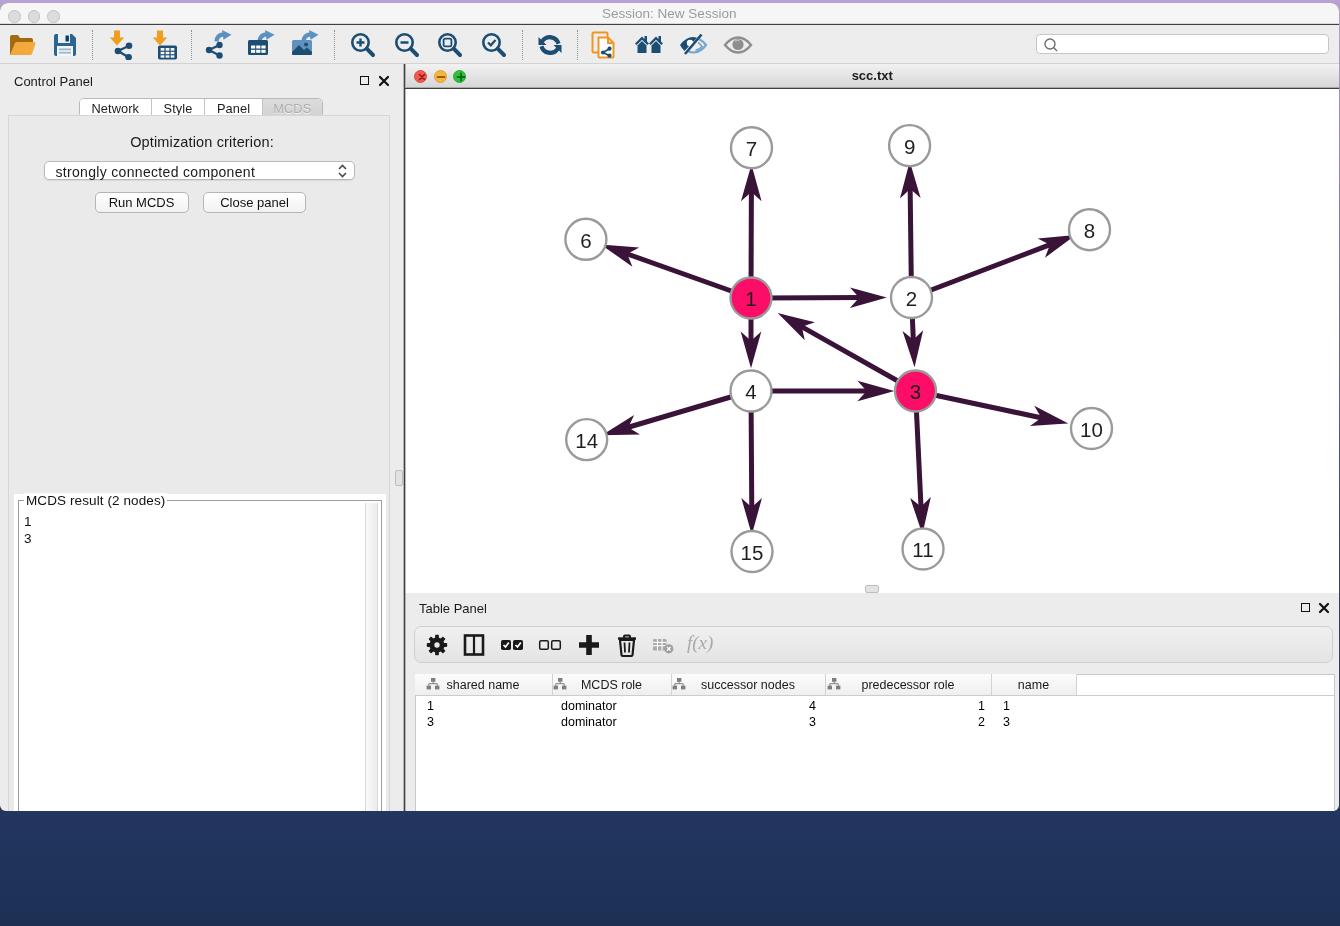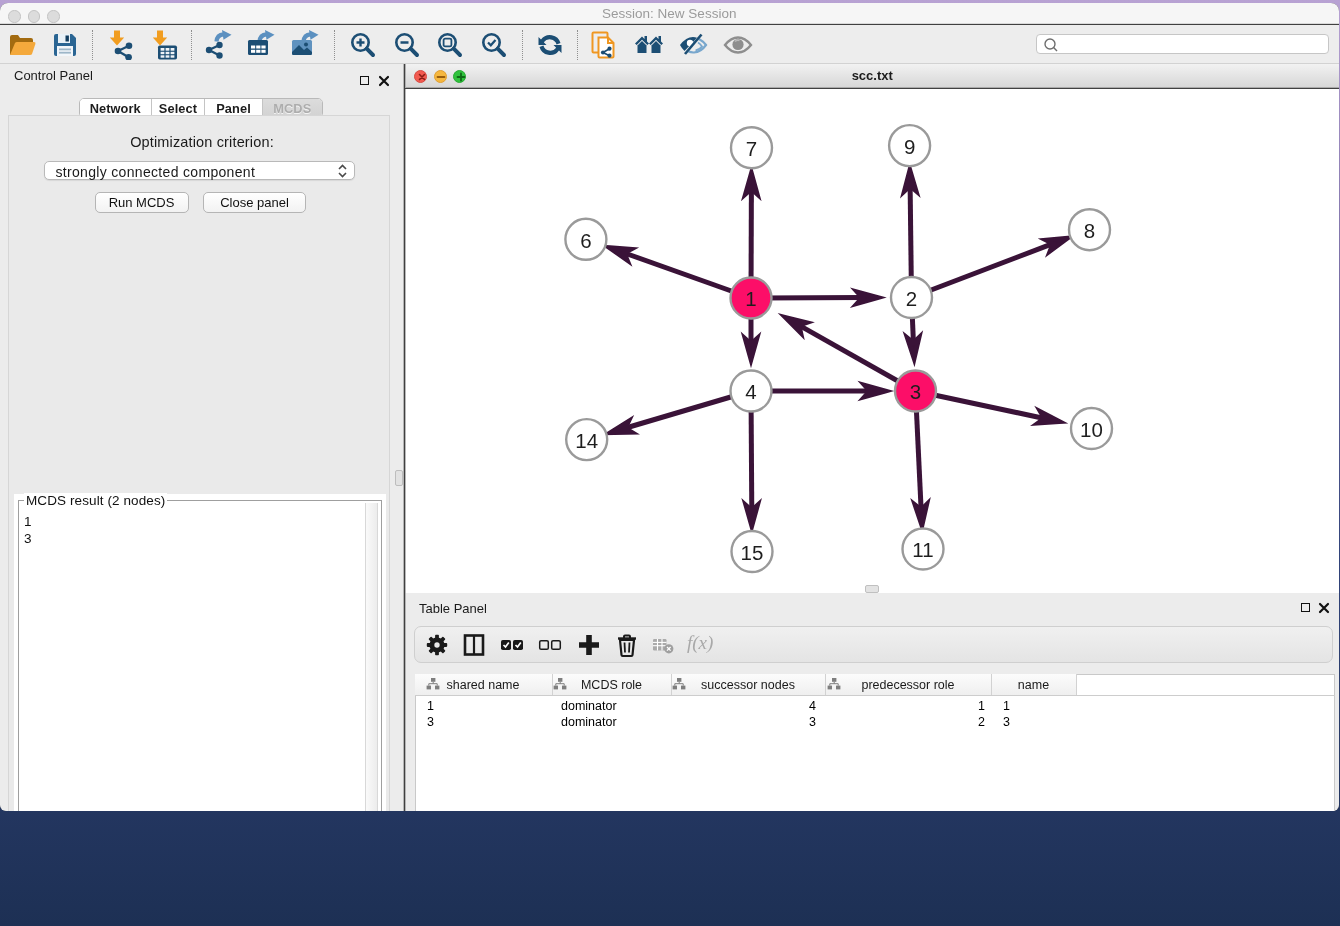--- a/index.html
+++ b/index.html
@@ -14,21 +14,21 @@
 .toolbar { position:absolute; left:0; top:21.5px; width:100%; height:39.5px; background:#ededed; border-bottom:1px solid #d2d2d2; }
 .tsep { position:absolute; top:5px; height:30px; width:0; border-left:1px dotted #8f8f8f; }
 .ticon { position:absolute; top:5px; width:30px; height:30px; }
 .searchbox { position:absolute; left:1036px; top:9.5px; width:293px; height:20px; background:#fff; border:1px solid #c6c6c6; border-radius:4px; }
 
 .cpanel { position:absolute; left:0; top:61px; width:404px; height:826px; background:#ececec; border-right:1px solid #b5b5b5; }
 .phead { font-size:13px; color:#1a1a1a; }
 .flbtn { position:absolute; width:9px; height:9px; border:1.5px solid #111; }
 
 .seg { position:absolute; display:flex; border:1px solid #b9b9b9; border-radius:5px; background:#fff; overflow:hidden; }
-.seg .sg { font-size:12.8px; font-weight:700; letter-spacing:0.1px; color:#1d1d1d; text-align:center; border-right:1px solid #c4c4c4; background:#fff; }
+.seg .sg { font-size:12.8px; font-weight:400; letter-spacing:0.1px; color:#1d1d1d; text-align:center; border-right:1px solid #c4c4c4; background:#fff; }
 .seg .sg:last-child { border-right:none; }
 .seg .on { background:linear-gradient(#dcdcdc,#d2d2d2); color:#adadad; text-shadow:0 1px 0 #f4f4f4; }
 
 .mbtn { position:absolute; background:linear-gradient(#ffffff,#f2f2f2); border:1px solid #b5b5b5; border-radius:5px; font-size:13px; color:#111; text-align:center; }
 
 .netwin { position:absolute; left:405px; top:61px; width:933.5px; height:532px; }
 .nettitle { position:absolute; left:0; top:0; width:100%; height:24px; background:linear-gradient(#f2f2f2,#d7d7d7); border-bottom:1px solid #a9a9a9; border-left:1px solid #b0b0b0; }
 .netcanvas { position:absolute; left:0; top:25px; width:100%; height:504px; background:#fff; border-left:1px solid #b9b9b9; }
 .light { position:absolute; top:5.5px; width:13px; height:13px; border-radius:50%; }
 
@@ -171,28 +171,28 @@
         <line x1="23.5" y1="4.5" x2="7" y2="24" stroke="#1c4e74" stroke-width="2.6"></line>
       </svg>
     <svg class="ticon" style="left:722.5px;" viewBox="0 0 30 30">
         <path d="M2 15 Q8 7.5 15 7.5 Q22 7.5 28 15 Q22 22.5 15 22.5 Q8 22.5 2 15 Z" fill="none" stroke="#8e8e8e" stroke-width="2.4"></path>
         <circle cx="15" cy="14.5" r="5.6" fill="#8e8e8e"></circle>
         <path d="M12 11.5 Q14 9.5 16.5 10.5" fill="none" stroke="#b9b9b9" stroke-width="1.6"></path>
       </svg>
   </div>
 
   <div class="cpanel" id="cpanel">
-    <div class="phead" style="position:absolute;left:14px;top:4px;">Control Panel</div>
+    <div class="phead" style="position:absolute;left:14px;top:10px;">Control Panel</div>
     <div class="flbtn" style="left:360px;top:11.5px;"></div>
     <svg class="abs" style="left:378px;top:11px;" width="12" height="12" viewBox="0 0 12 12">
         <path d="M2 2 L10 10 M10 2 L2 10" stroke="#111" stroke-width="2.2" stroke-linecap="round"></path>
       </svg>
     <div class="seg" style="left:78.5px;top:34px;height:20px;">
       <div class="sg" style="width:72.5px;line-height:19px;">Network</div>
-      <div class="sg" style="width:53px;line-height:19px;">Select</div>
+      <div class="sg" style="width:53px;line-height:19px;">Style</div>
       <div class="sg" style="width:58px;line-height:19px;">Panel</div>
       <div class="sg on" style="width:58.5px;line-height:19px;">MCDS</div>
     </div>
     <div class="abs" style="left:8px;top:51px;width:382px;height:766px;border:1px solid #d6d6d6;background:#eaeaea;"></div>
     <div class="abs" style="left:44px;top:96.5px;width:311px;height:19px;background:#fff;border:1px solid #b9b9b9;border-radius:5px;box-shadow:0 1px 1px rgba(0,0,0,0.08);">
       <span style="position:absolute;left:10.5px;top:2px;font-size:14px;letter-spacing:0.32px;color:#1a1a1a;">strongly connected component</span>
       <svg style="position:absolute;right:6px;top:2.5px;" width="11" height="14" viewBox="0 0 11 14">
           <path d="M2 5 L5.5 1.5 L9 5" fill="none" stroke="#4a4a4a" stroke-width="1.6"></path>
           <path d="M2 9 L5.5 12.5 L9 9" fill="none" stroke="#4a4a4a" stroke-width="1.6"></path>
         </svg>

